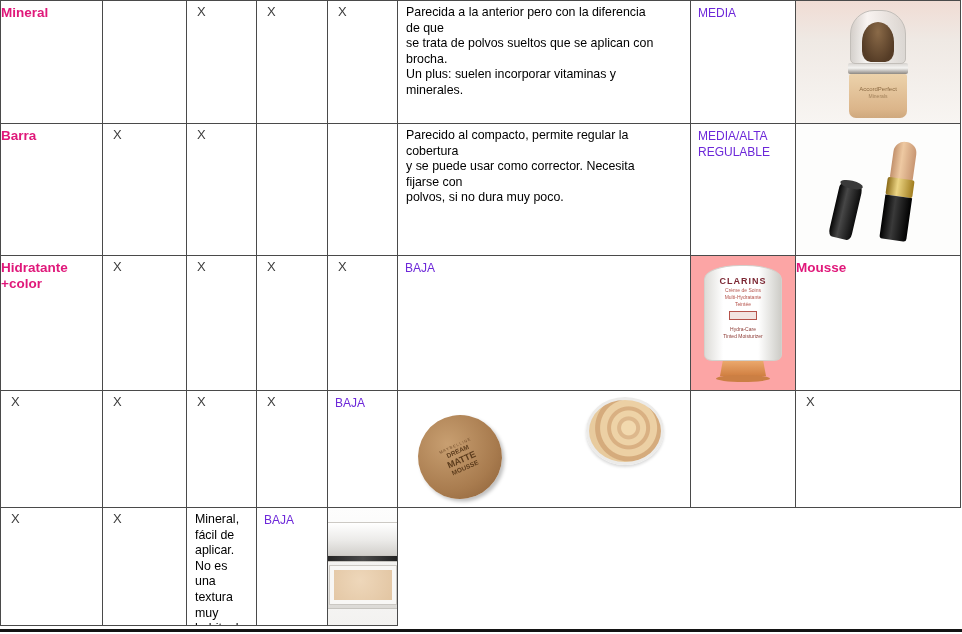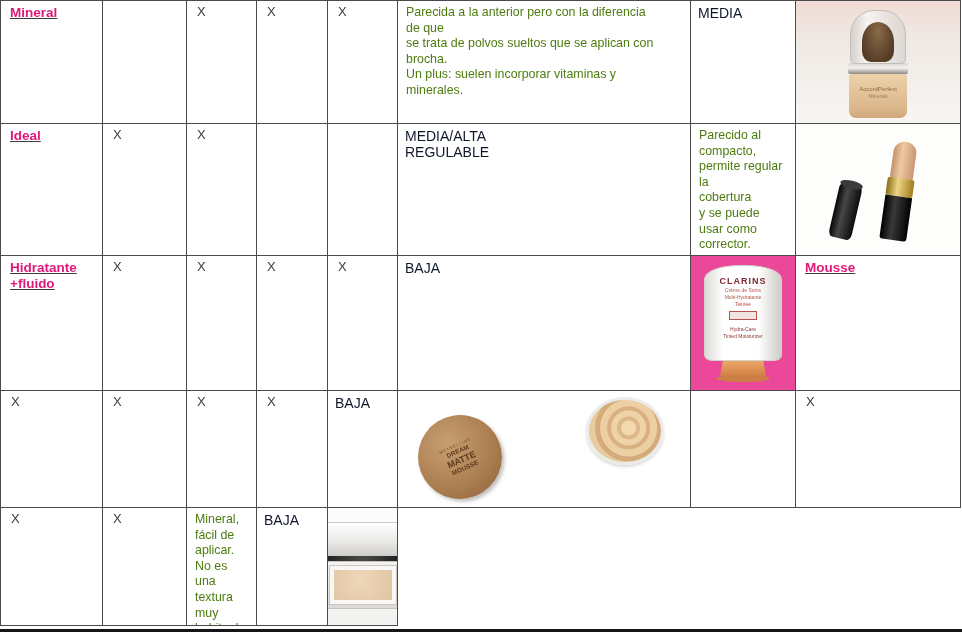--- a/index.html
+++ b/index.html
@@ -18,28 +18,28 @@
     width:960px;
   }
   .cell {
     box-sizing:border-box;
     border-right:1.5px solid #4a4a4a;
     border-bottom:1.5px solid #4a4a4a;
     overflow:hidden;
     position:relative;
   }
   .cell span { white-space:pre-line; display:block; }
-  .name { padding:4px 6px 0 9px;text-decoration:underline; }
+  .name { padding:4px 6px 0 0; }
   .name span { color:#e0187a; font-weight:bold; font-size:13.5px; line-height:16px; }
   .mark { padding:3px 0 0 10px; }
   .mark span { font-size:13px; color:#3c3c3c; }
   .desc { padding:4px 8px 2px 8px; }
-  .desc span { font-size:12.4px; line-height:15.6px; color:#4d7c0f; }
+  .desc span { font-size:12.4px; line-height:15.6px; color:#000000; }
   .cov { padding:4px 4px 0 7px; }
-  .cov span { font-size:14px; line-height:16px; color:#0f172a; }
+  .cov span { font-size:12px; line-height:16px; color:#6d28d9; }
   .imgcell { padding:0; }
   .photo { position:relative; width:100%; height:100%; overflow:hidden; }
 
   
   .ph-mineral { background:linear-gradient(180deg,#f0dcd4 0%,#efe9e4 32%,#f8f5f2 100%); }
   .mineral-jar { position:absolute; left:50%; bottom:5px; transform:translateX(-50%); width:62px; }
   .mineral-dome { position:relative; width:54px; height:52px; margin:0 auto;
     background:linear-gradient(90deg,rgba(190,187,183,.55),rgba(252,251,250,.7) 30%,rgba(205,202,198,.6));
     border:1px solid #c2beb9; border-radius:24px 24px 5px 5px; }
   .mineral-brush { position:absolute; left:50%; bottom:1px; transform:translateX(-50%);
@@ -64,21 +64,21 @@
     transform:rotate(8deg); transform-origin:bottom center; }
   .stick-bullet { width:23px; height:38px; margin:0 auto;
     background:linear-gradient(90deg,#c2916c,#eec9a2 40%,#c89672);
     border-radius:11px 11px 2px 2px; }
   .stick-gold { width:27px; height:18px; margin-top:-1px;
     background:linear-gradient(90deg,#8a6a17,#ecd584 40%,#a07c1e); border-radius:2px; }
   .stick-black { width:27px; height:44px;
     background:linear-gradient(90deg,#000,#3a3a3a 40%,#000); border-radius:0 0 3px 3px; }
 
   
-  .ph-clarins { background:#ec4899; }
+  .ph-clarins { background:#fca5a5; }
   .clarins-tube { position:absolute; left:50%; top:9px; transform:translateX(-50%);
     width:78px; height:96px; box-sizing:border-box; padding-top:9px; text-align:center;
     background:linear-gradient(90deg,#dddcd8,#ffffff 24%,#ffffff 70%,#cdccc7);
     border:1px solid #d3d1cc; border-radius:36px 36px 8px 8px/14px 14px 6px 6px; }
   .clarins-brand { font-size:9px; font-weight:bold; color:#7c2733; letter-spacing:1px; line-height:12px; }
   .clarins-line { font-size:5px; color:#b5524a; line-height:7px; }
   .clarins-line.dark { color:#8c3a34; }
   .clarins-badge { display:inline-block; border:1px solid #b5524a; width:26px; height:7px;
     margin:2px 0; background:#f2e4e1; }
   .clarins-cap { position:absolute; left:50%; top:105px; transform:translateX(-50%);
@@ -163,59 +163,59 @@
           <div class="mineral-band"></div>
           <div class="mineral-body">
             <div class="t1">AccordPerfect</div>
             <div class="t2">Minerals</div>
           </div>
         </div>
       </div>
     </div>
 
     <div class="cell name">
-        <span>Ideal</span>
+        <span>Barra</span>
       </div>
     <div class="cell mark">
         <span>X</span>
       </div>
     <div class="cell mark">
         <span>X</span>
       </div>
     <div class="cell mark">
         <span></span>
       </div>
     <div class="cell mark">
         <span></span>
-      </div>
-    <div class="cell cov">
-        <span>MEDIA/ALTA
-REGULABLE</span>
       </div>
     <div class="cell desc">
         <span>Parecido al compacto, permite regular la
 cobertura
 y se puede usar como corrector. Necesita
 fijarse con
 polvos, si no dura muy poco.</span>
       </div>
+    <div class="cell cov">
+        <span>MEDIA/ALTA
+REGULABLE</span>
+      </div>
     <div class="cell imgcell">
       <div class="photo ph-stick">
         <div class="stick-cap"></div>
         <div class="stick-body">
           <div class="stick-bullet"></div>
           <div class="stick-gold"></div>
           <div class="stick-black"></div>
         </div>
       </div>
     </div>
 
     <div class="cell name">
         <span>Hidratante
-+fluido</span>
++color</span>
       </div>
     <div class="cell mark">
         <span>X</span>
       </div>
     <div class="cell mark">
         <span>X</span>
       </div>
     <div class="cell mark">
         <span>X</span>
       </div>

